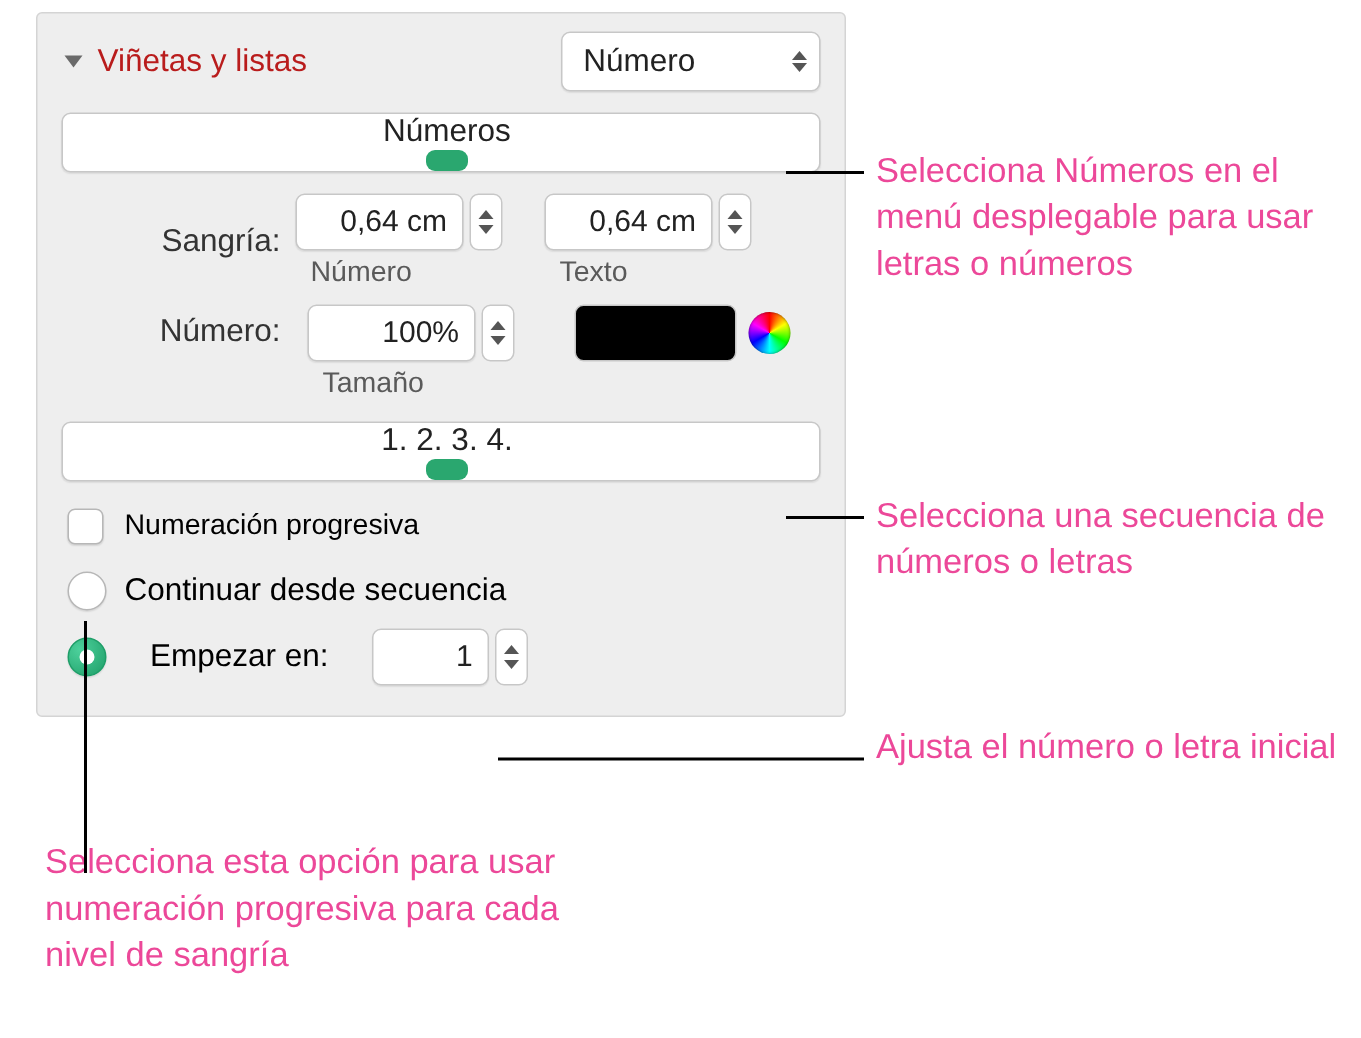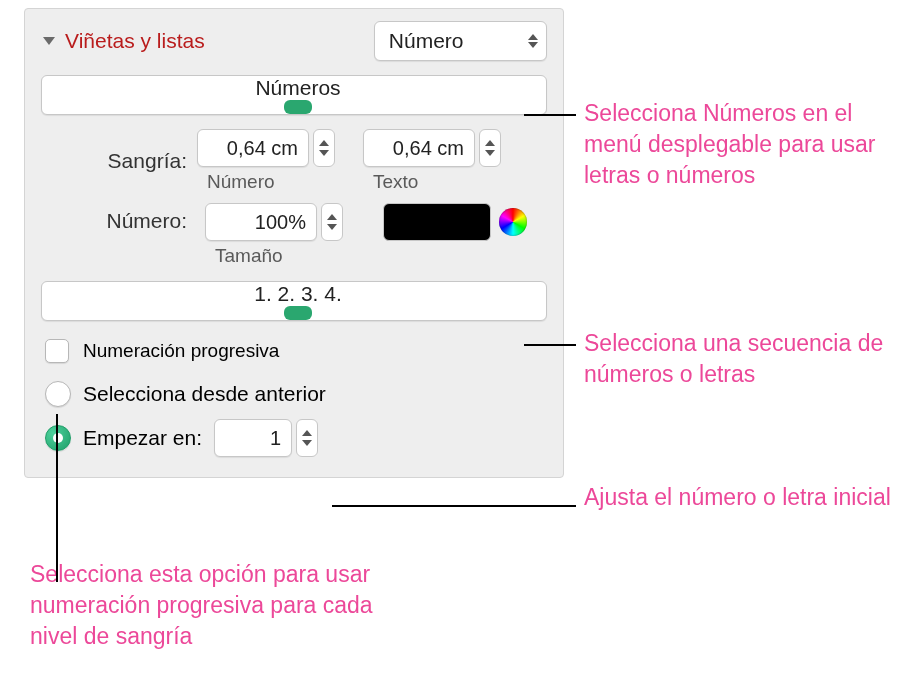--- a/index.html
+++ b/index.html
@@ -274,24 +274,24 @@
     </div>
   </div>
 
   <div class="row" style="margin-top:18px; margin-left:4px;">
     <div class="checkbox"></div>
     <div style="font-size:19px;">Numeración progresiva</div>
   </div>
 
   <div class="row" style="margin-top:18px; margin-left:4px;">
     <div class="radio"></div>
-    <div style="font-size:21px;">Selecciona desde anterior</div>
-  </div>
-
-  <div class="row" style="margin-top:12px; margin-left:4px;">
+    <div style="font-size:21px;">Continuar desde secuencia</div>
+  </div>
+
+  <div class="row" style="margin-top:12px; margin-left:4px;gap:17px;">
     <div class="radio selected"></div>
     <div style="font-size:21px;">Empezar en:</div>
     <div class="stepper-field" style="margin-left:12px;">
       <input class="stepper-input" style="width: 78px;" value="1">
       <div class="stepper">
         <div class="up"></div>
           <div class="down"></div>
       </div>
     </div>
   </div>

